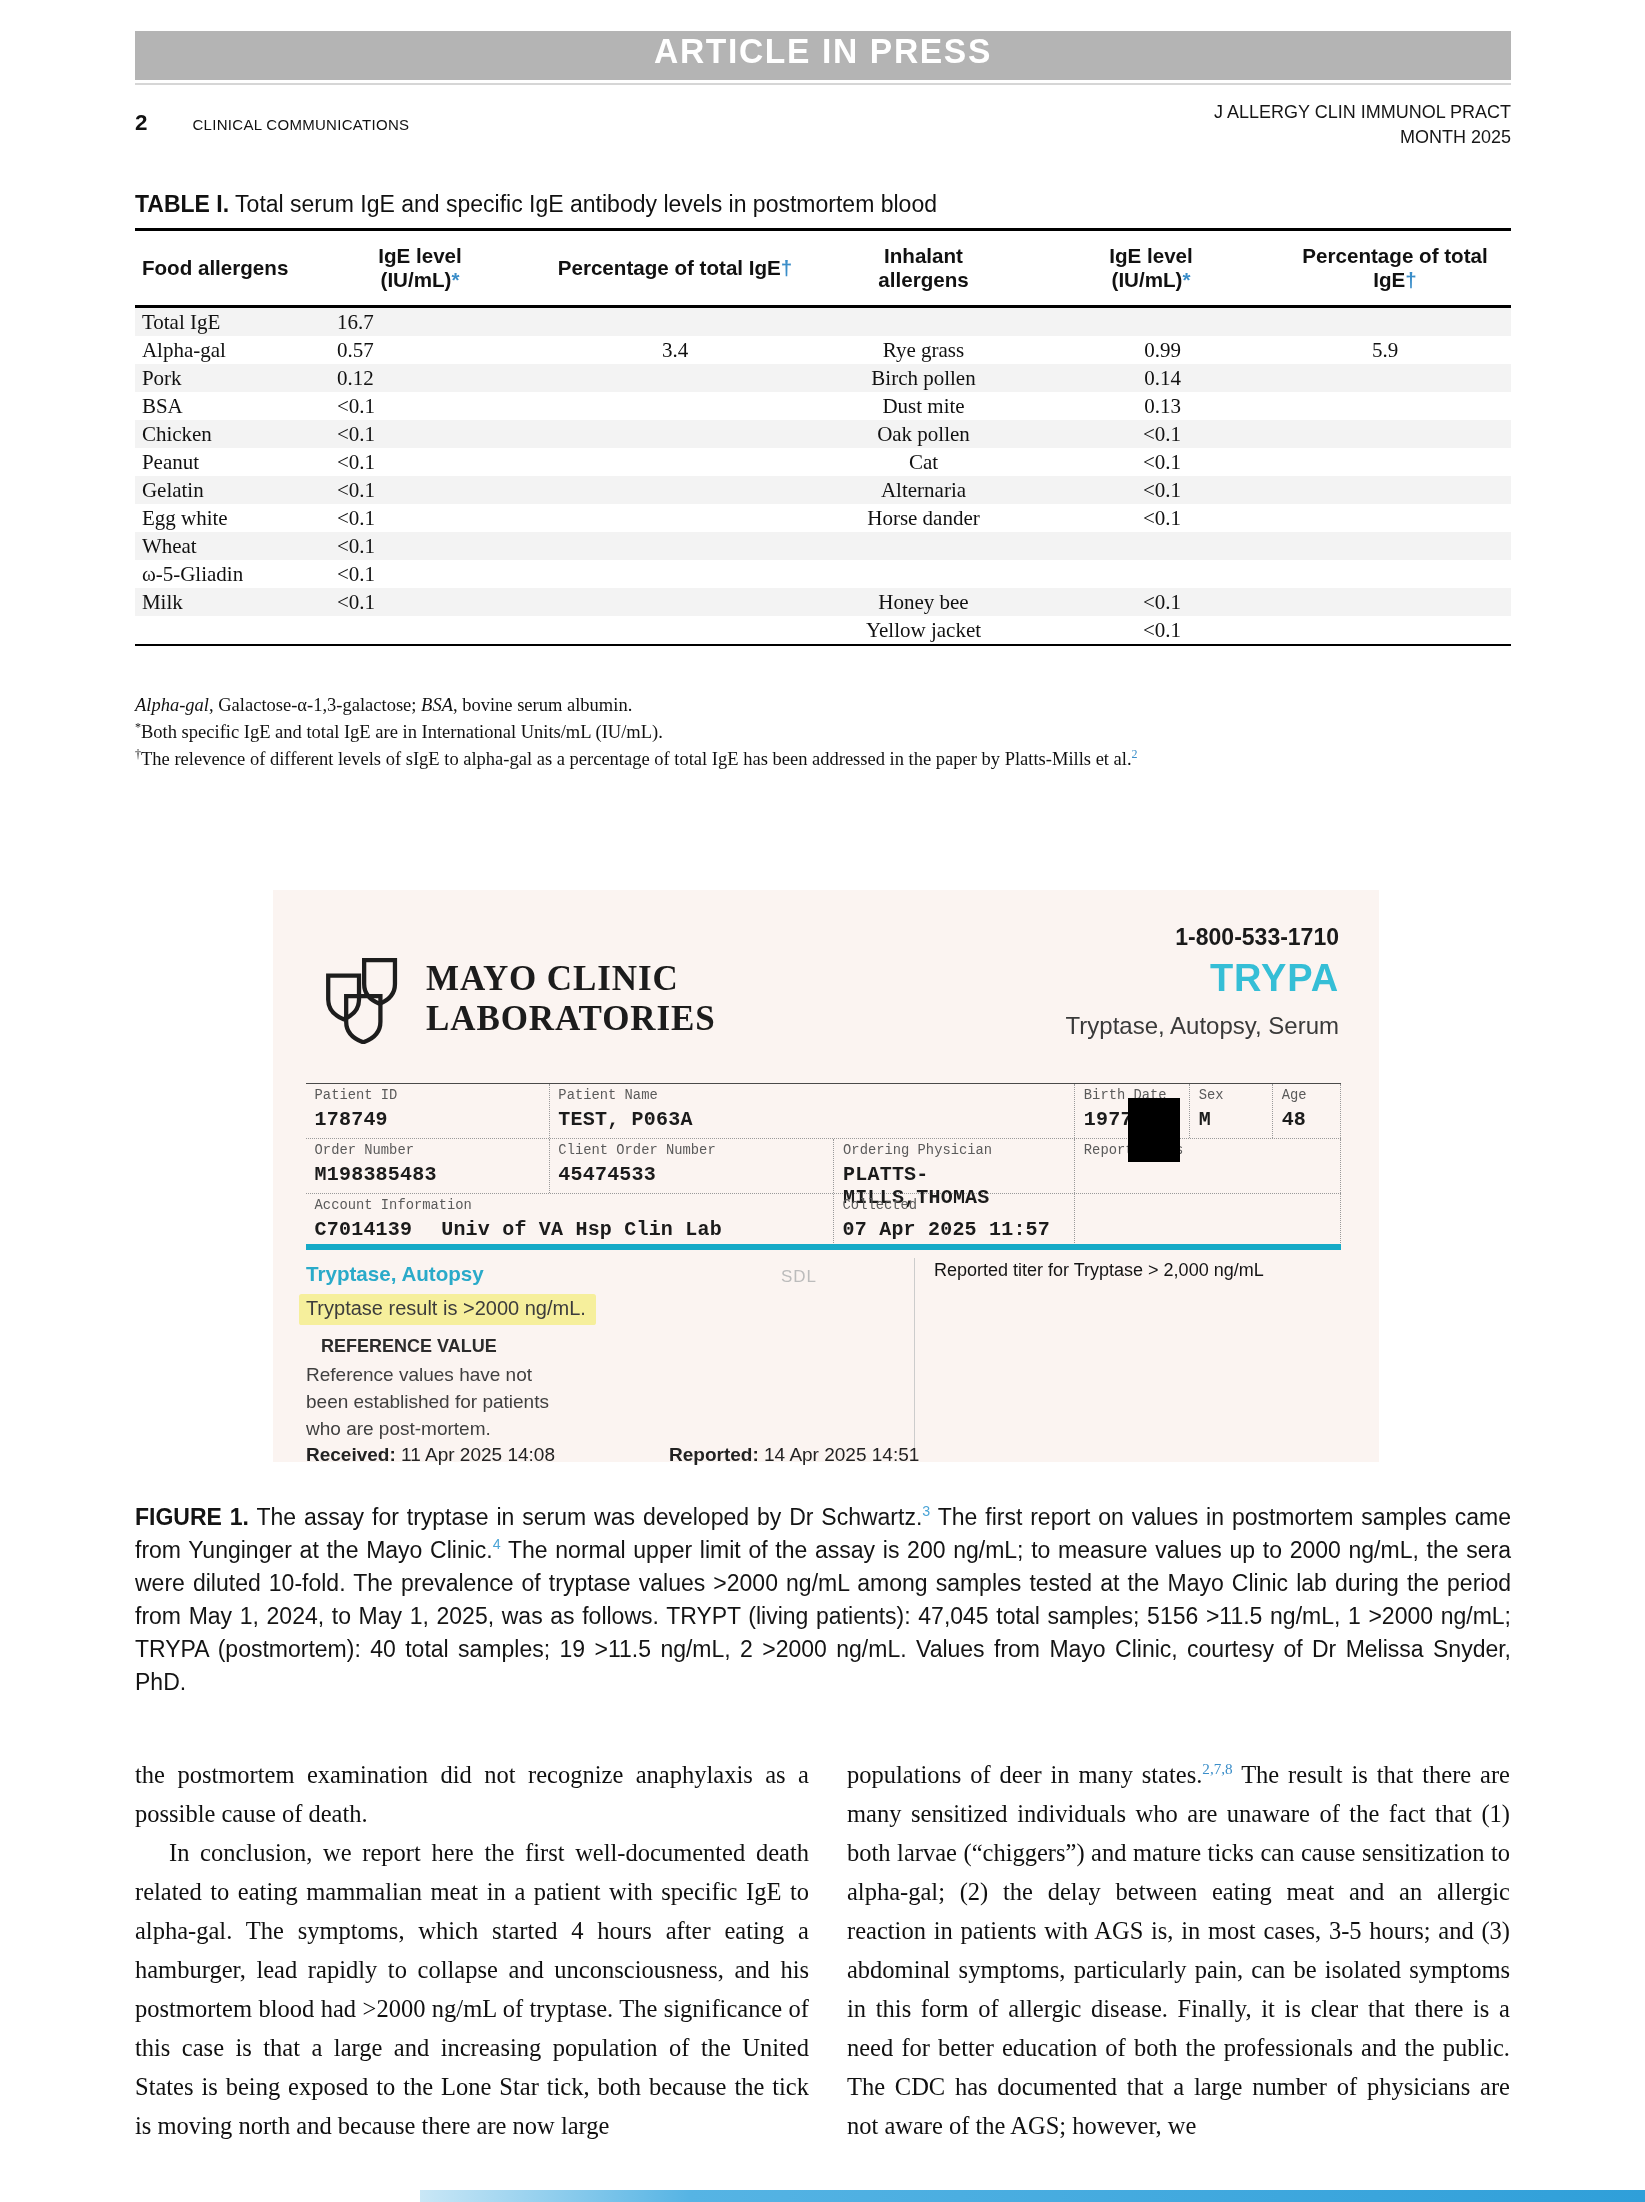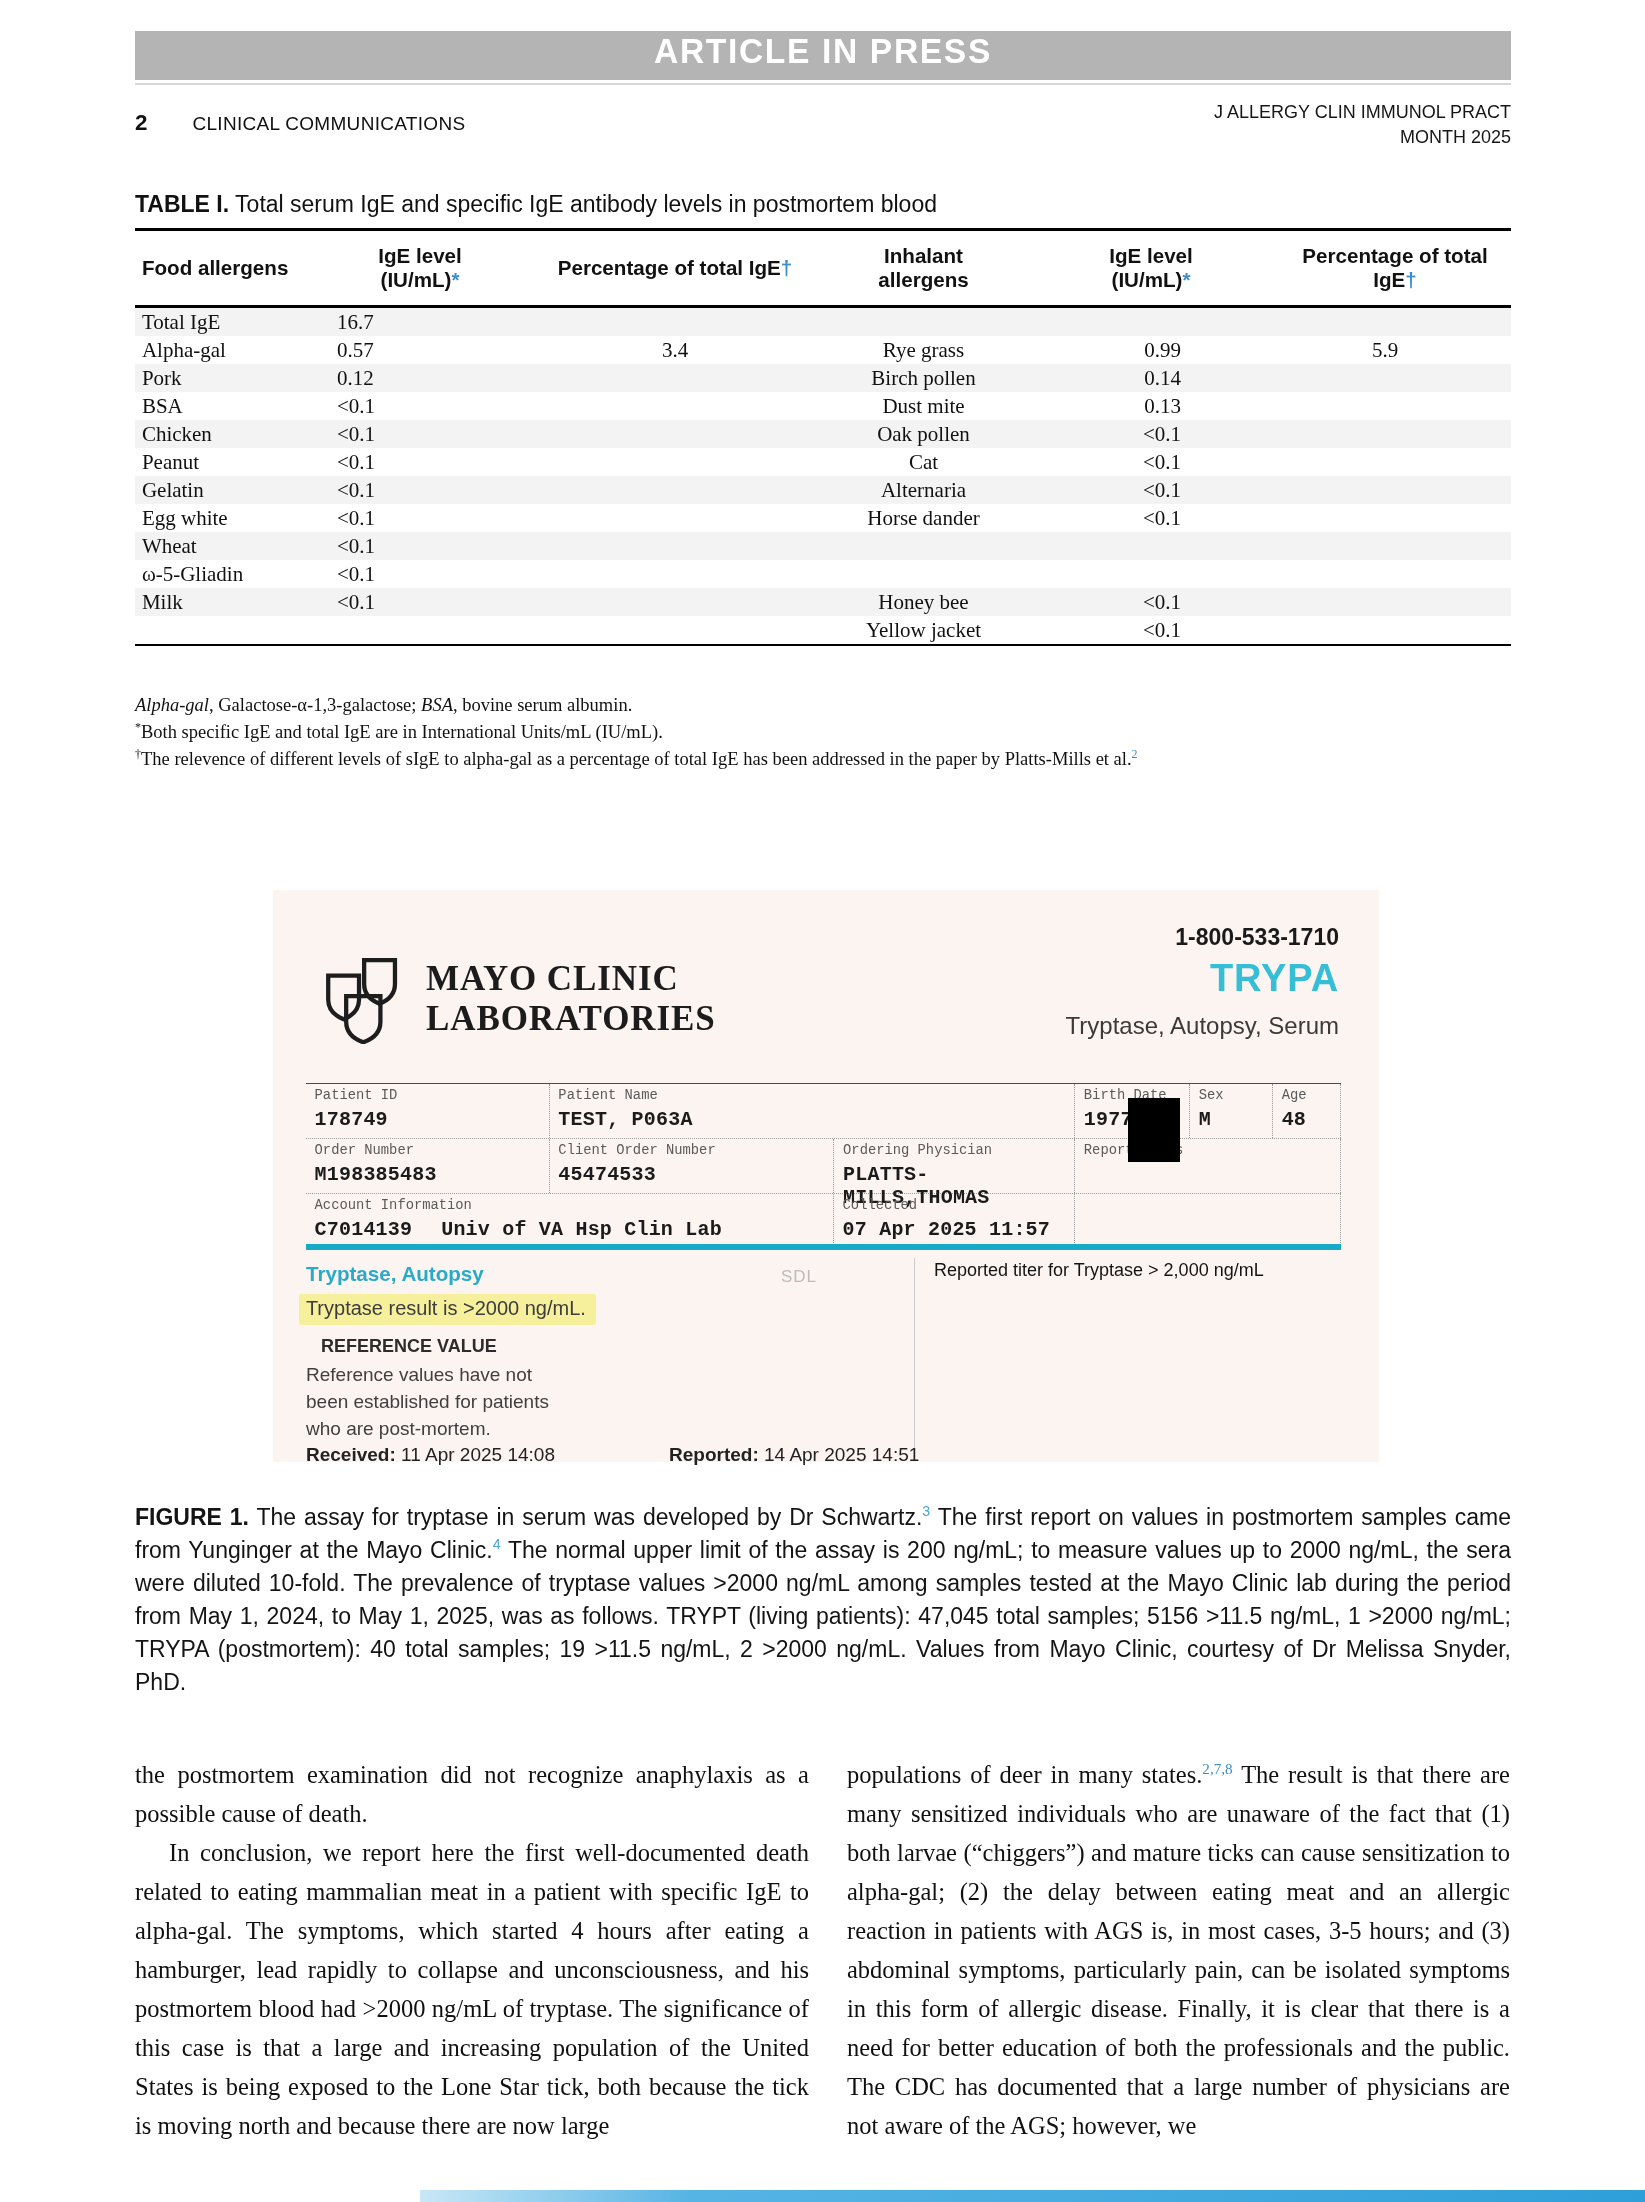--- a/index.html
+++ b/index.html
@@ -14,21 +14,21 @@
     background:#b4b4b4; display:flex; justify-content:center;
   }
   .banner span {
     color:#ffffff; font-weight:700; font-size:35px; letter-spacing:1.7px;
     transform:scaleX(0.96); font-family:"Liberation Sans", sans-serif;
   }
   .banner-underline { position:absolute; left:135px; top:83px; width:1376px; height:1.7px; background:#d6d6d6; }
   
   .running-head { position:absolute; left:135px; top:110px; display:flex; gap:45px; align-items:baseline; }
   .running-head .pageno { font-weight:700; font-size:22.4px; }
-  .running-head .section { font-size:19px; letter-spacing:0.3px; }
+  .running-head .section { font-size:15px; letter-spacing:0.3px; }
   .journal-block { position:absolute; right:135px; top:100px; text-align:right; font-size:18px; line-height:25px; color:#161616; }
   
   .table-title { position:absolute; left:135px; top:191px; font-size:23px; }
   .table-title b { font-weight:700; }
   .igetable { position:absolute; left:135px; top:228px; width:1376px; border-collapse:collapse; table-layout:fixed; }
   .igetable thead tr { height:77px; border-top:3.4px solid #000; border-bottom:3.4px solid #000; }
   .igetable th { font-size:20.6px; font-weight:700; text-align:center; vertical-align:middle; }
   .igetable th.c1 { text-align:left; padding-left:6.9px; }
   .igetable th.c5 { padding-left:83px; }
   .igetable th.c6 { padding-left:60px; }

